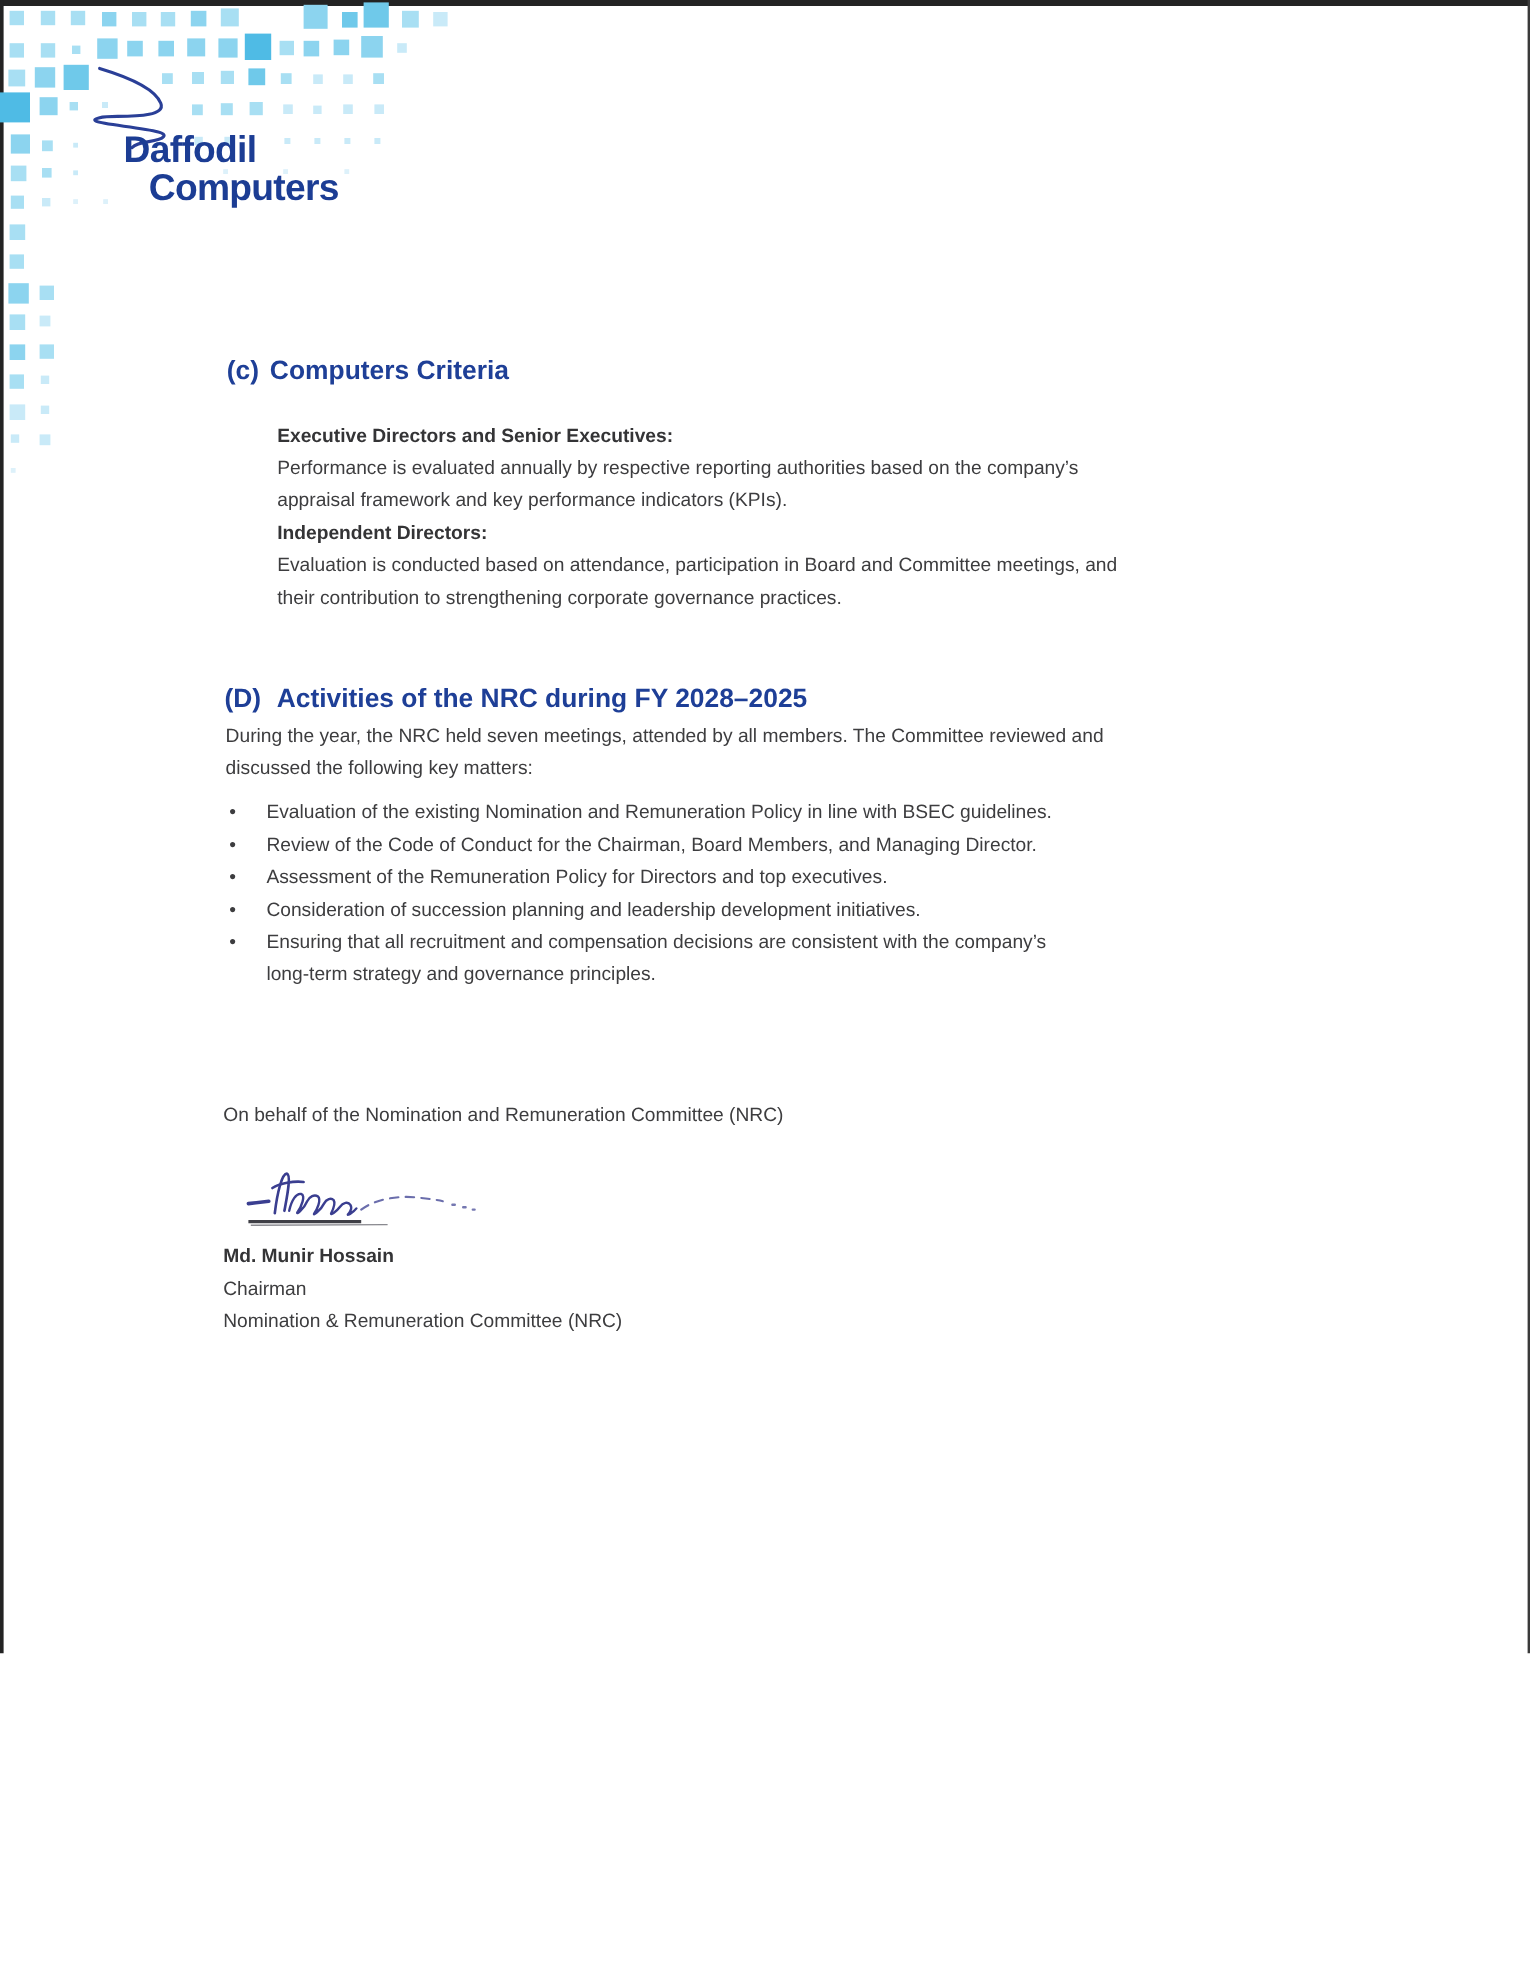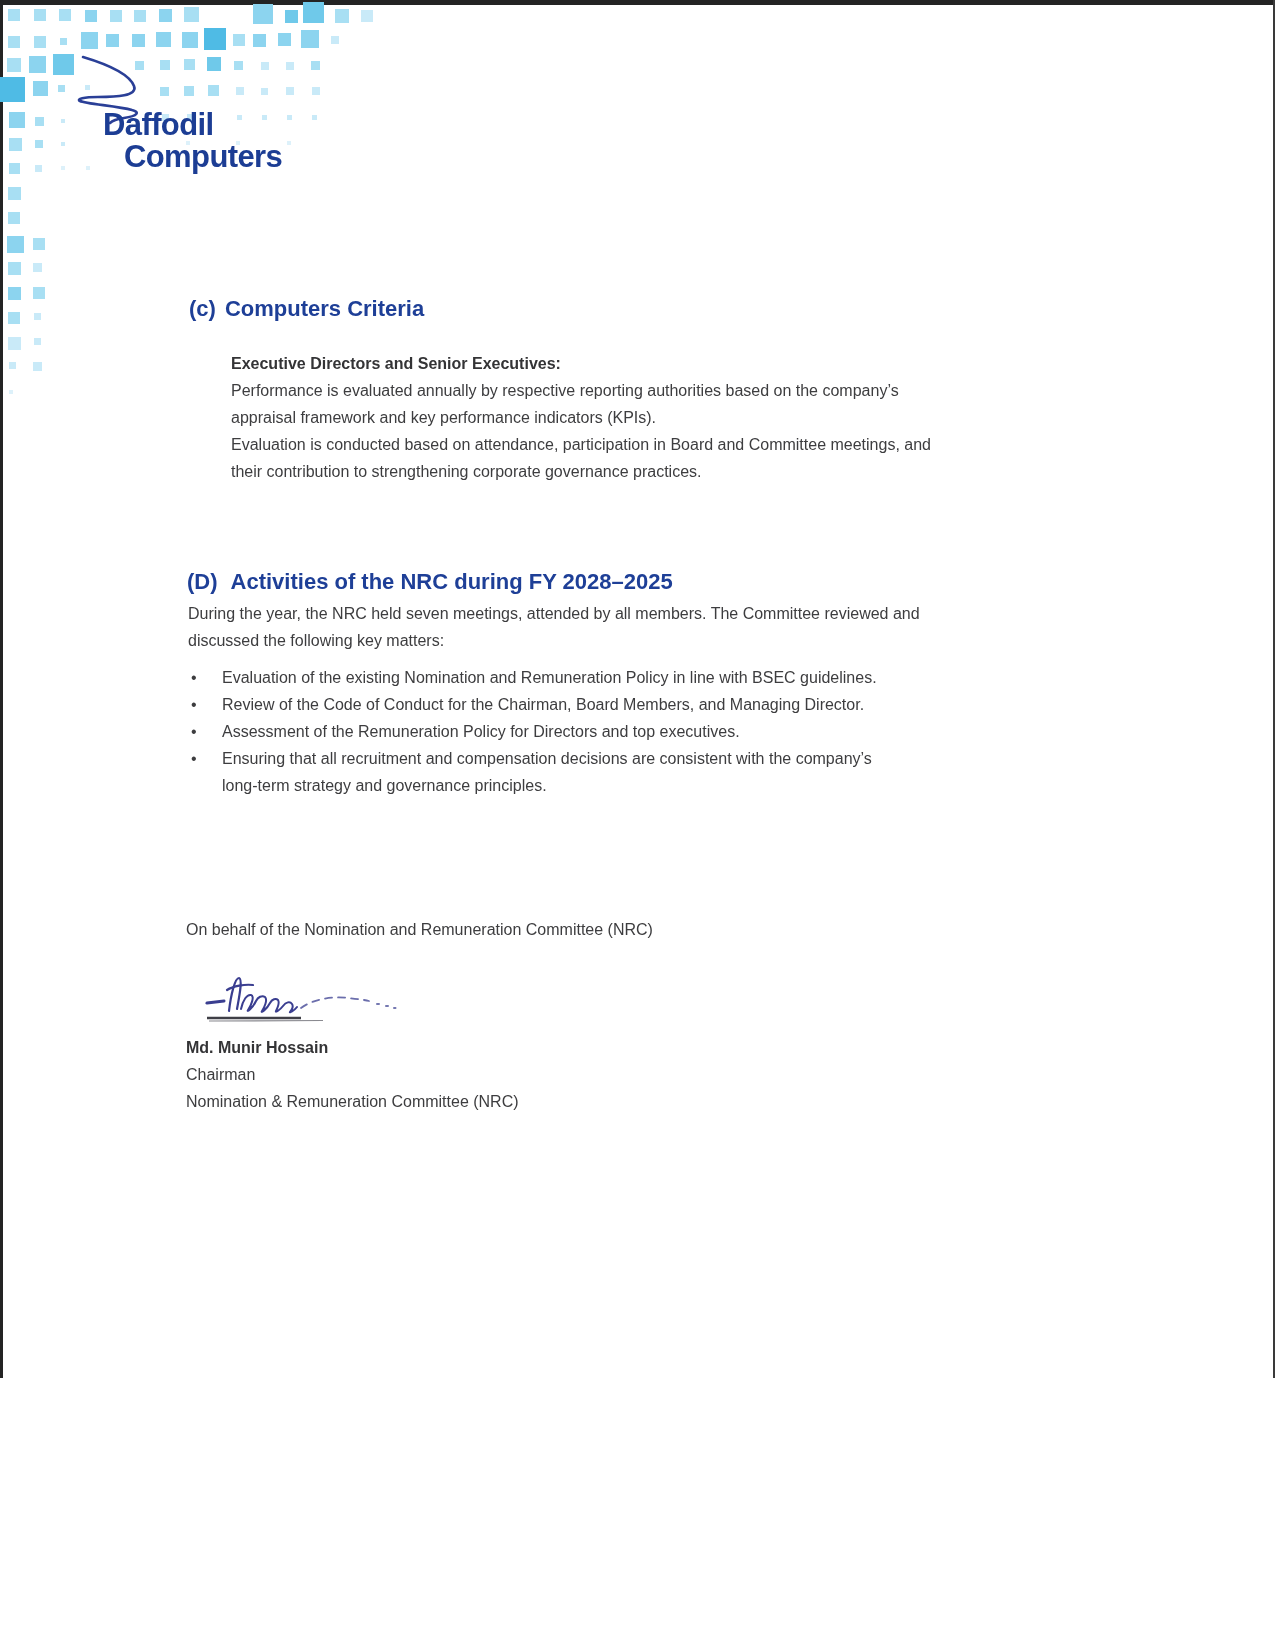--- a/index.html
+++ b/index.html
@@ -149,35 +149,37 @@
   </div>
 
   <div class="sec-heading" style="left:189px;top:295px;">
     <span class="prefix">(c)</span><span>Computers Criteria</span>
   </div>
 
   <div class="c-block body-text">
     <div class="body-bold">Executive Directors and Senior Executives:</div>
     <div class="preline">Performance is evaluated annually by respective reporting authorities based on the company’s
 appraisal framework and key performance indicators (KPIs).</div>
+    <div class="body-bold">Independent Directors:</div>
     <div class="preline">Evaluation is conducted based on attendance, participation in Board and Committee meetings, and
 their contribution to strengthening corporate governance practices.</div>
   </div>
 
   <div class="sec-heading d" style="left:187px;top:568px;">
     <span class="prefix">(D)</span><span>Activities of the NRC during FY 2028–2025</span>
   </div>
 
   <div class="d-intro body-text preline">During the year, the NRC held seven meetings, attended by all members. The Committee reviewed and
 discussed the following key matters:</div>
 
   <ul class="bullet-list body-text">
     <li><span class="preline">Evaluation of the existing Nomination and Remuneration Policy in line with BSEC guidelines.</span></li>
     <li><span class="preline">Review of the Code of Conduct for the Chairman, Board Members, and Managing Director.</span></li>
     <li><span class="preline">Assessment of the Remuneration Policy for Directors and top executives.</span></li>
+    <li><span class="preline">Consideration of succession planning and leadership development initiatives.</span></li>
     <li><span class="preline">Ensuring that all recruitment and compensation decisions are consistent with the company’s
 long-term strategy and governance principles.</span></li>
   </ul>
 
   <div class="onbehalf body-text">On behalf of the Nomination and Remuneration Committee (NRC)</div>
 
   <svg class="signature" width="225" height="58" viewBox="0 0 225 58">
     <path d="M 24 37 L 41 35" fill="none" stroke="#3a3e90" stroke-width="3" stroke-linecap="round"></path>
     <path d="M 46 45 C 48 28 52 12 56 12 C 60 13 56 32 54 43" fill="none" stroke="#3a3e90" stroke-width="2.2" stroke-linecap="round"></path>
     <path d="M 44 24 C 50 20 62 18 70 19" fill="none" stroke="#3a3e90" stroke-width="2.2" stroke-linecap="round"></path>

